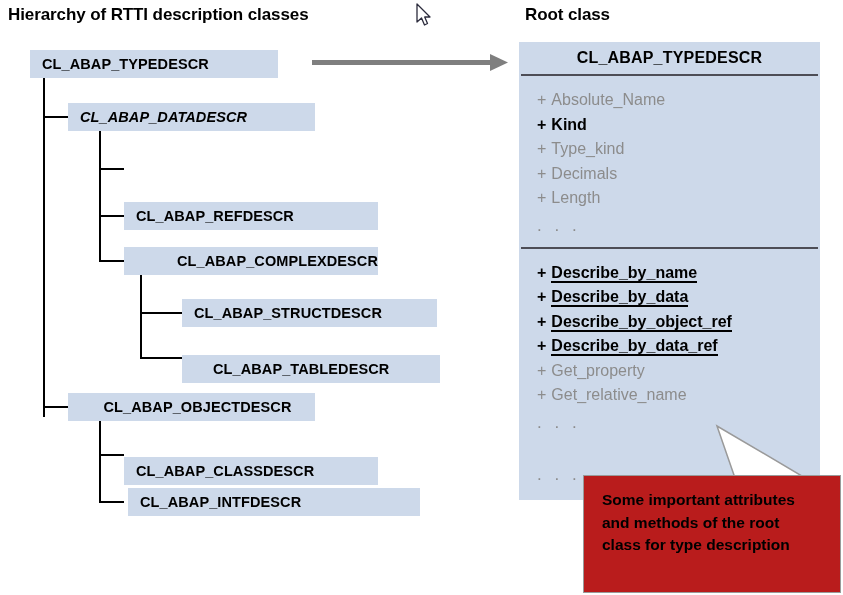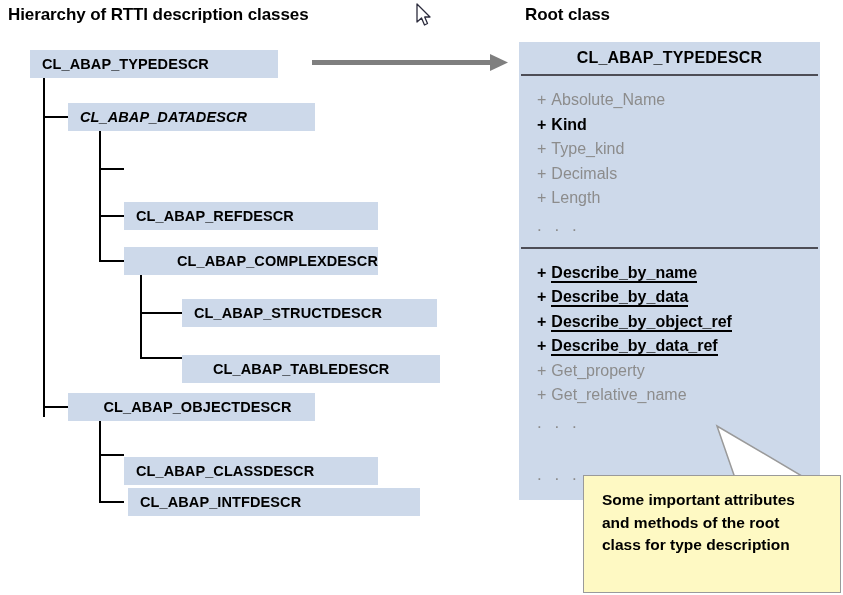--- a/index.html
+++ b/index.html
@@ -114,21 +114,21 @@
     position: absolute;
     left: 690px; top: 418px;
     z-index: 5;
   }
   #callout-box {
     position: absolute;
     left: 583px;
     top: 475px;
     width: 258px;
     height: 118px;
-    background: #fef9c3;
+    background: #b91c1c;
     border: 1.5px solid #9a9a9a;
     box-sizing: border-box;
     z-index: 6;
   }
   #callout-text {
     padding: 13px 0 0 18px;
     font-size: 15.5px;
     font-weight: bold;
     line-height: 22.5px;
     color: #000000;

